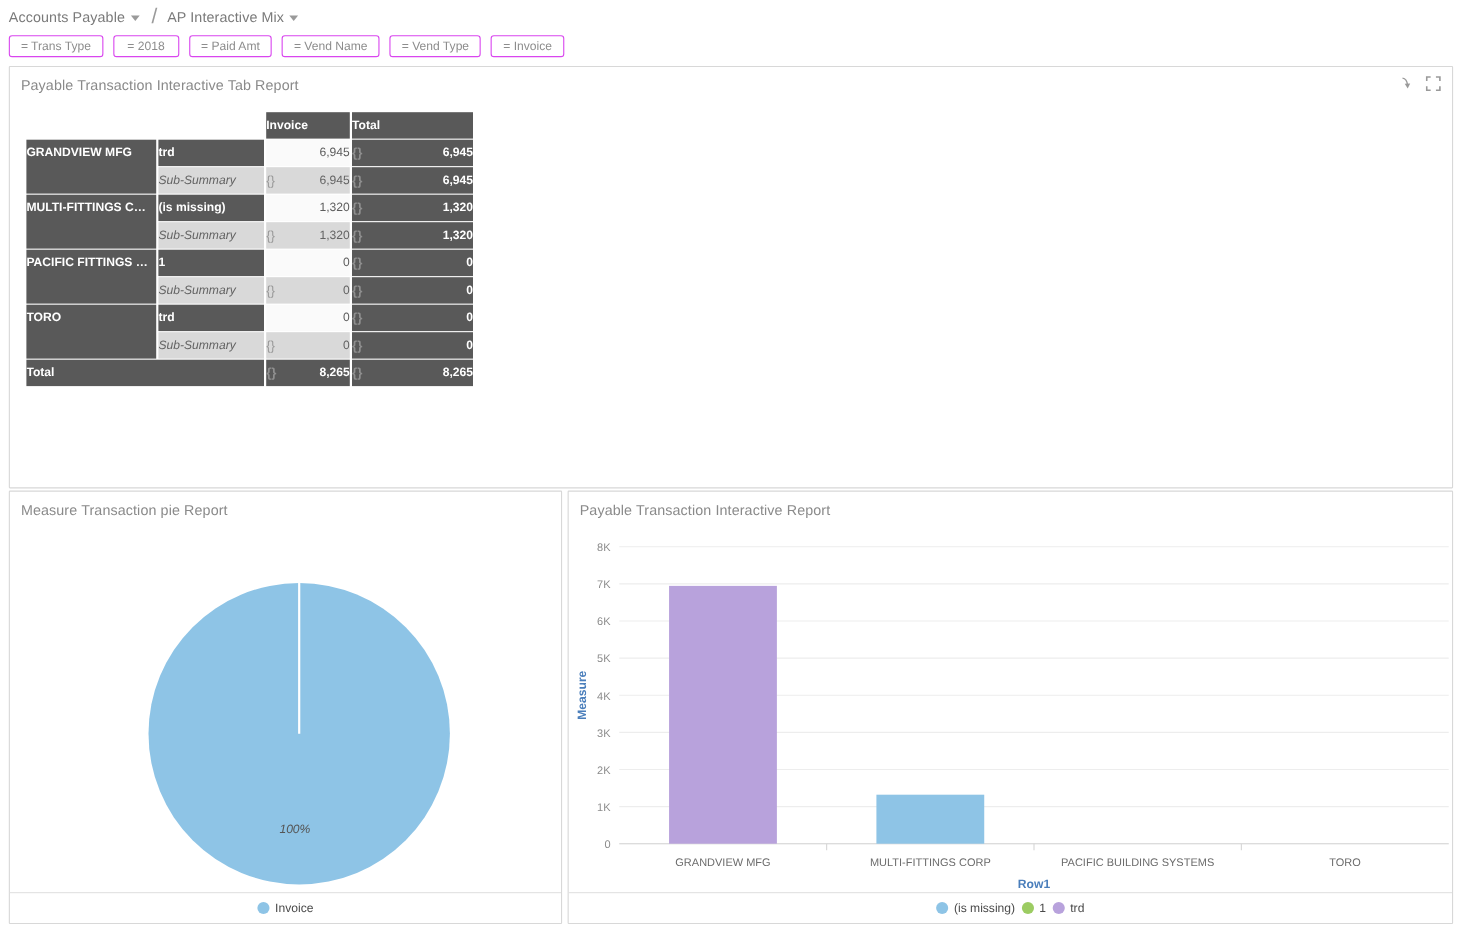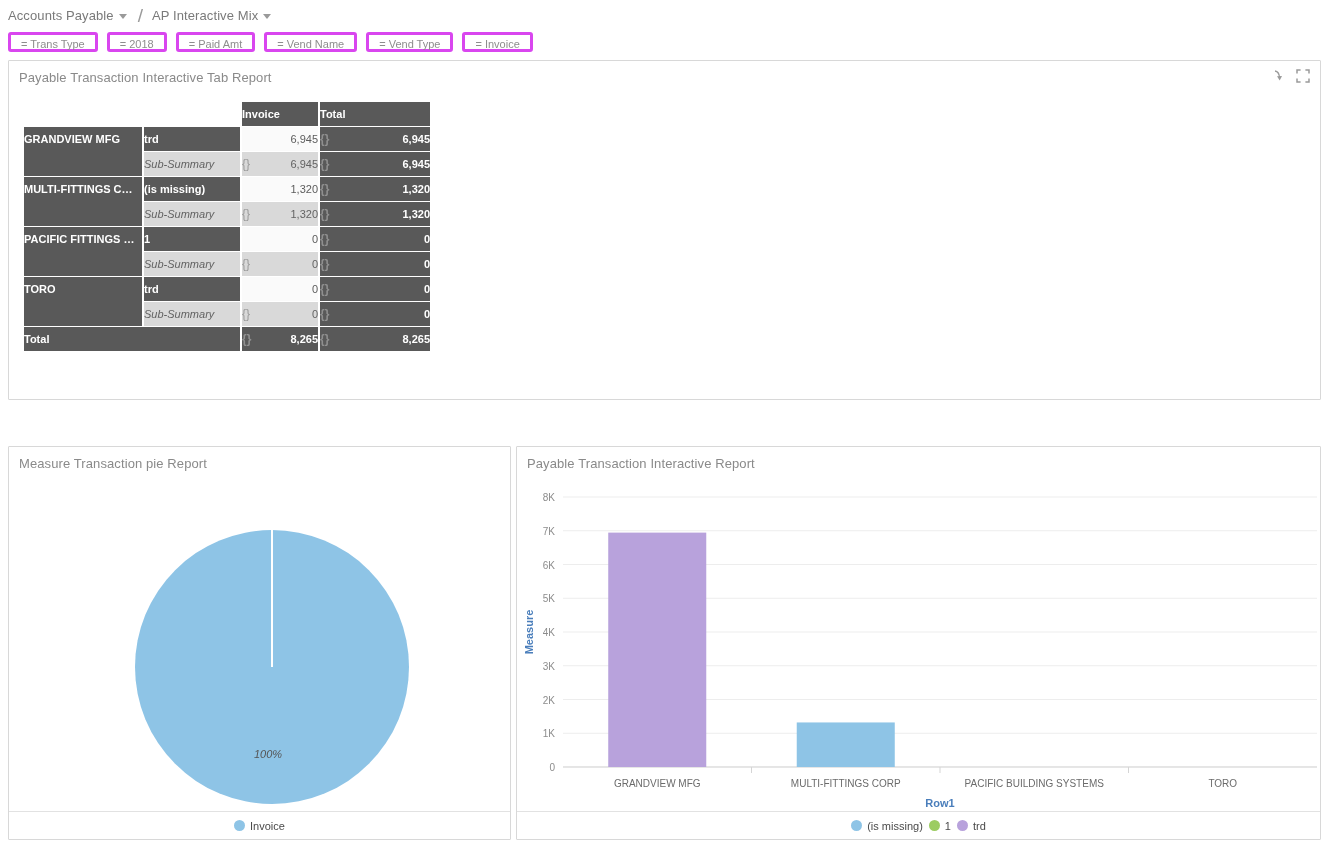--- a/index.html
+++ b/index.html
@@ -27,21 +27,21 @@
     border-left: 4px solid transparent;
     border-right: 4px solid transparent;
     border-top: 5px solid #9a9a9a;
     vertical-align: middle;
   }
   .crumb-sep { font-size: 19px; color: #9a9a9a; margin: 0 9px; }
 
   
   .filters { display: flex; gap: 9px; padding: 4px 0 0 8px; height: 26px; }
   .pill {
-    border: 3px solid #d946ef; border-radius: 3px;
+    border: 1px solid #d946ef; border-radius: 3px;
     background: #fff; color: #8d8d8d;
     font-size: 11px; height: 20px; line-height: 18px;
     padding: 0 10px; min-width: 60px;
     text-align: center; white-space: nowrap; cursor: pointer;
   }
 
   
   .panel {
     position: absolute;
     border: 1px solid #d8d8d8;
@@ -52,21 +52,21 @@
     font-size: 13px; color: #8a8a8a; font-weight: 400;
     padding: 9px 0 0 10px; letter-spacing: .1px;
   }
   .panel-icons {
     position: absolute; top: 8px; right: 10px;
     display: flex; gap: 10px; align-items: center;
   }
   .panel-icons svg { display: block; cursor: pointer; }
 
   
-  #panel-table { left: 8px; top: 60px; width: 1313px; height: 340px; }
+  #panel-table { left: 8px; top: 60px; width: 1313px; height: 384px; }
   
   #panel-pie { left: 8px; top: 446px; width: 503px; height: 394px; }
   
   #panel-bar { left: 516px; top: 446px; width: 805px; height: 394px; }
 
   
   .rtable {
     position: absolute; left: 13px; top: 40px;
     border-collapse: separate; border-spacing: 2px 1px;
     font-size: 11px;

